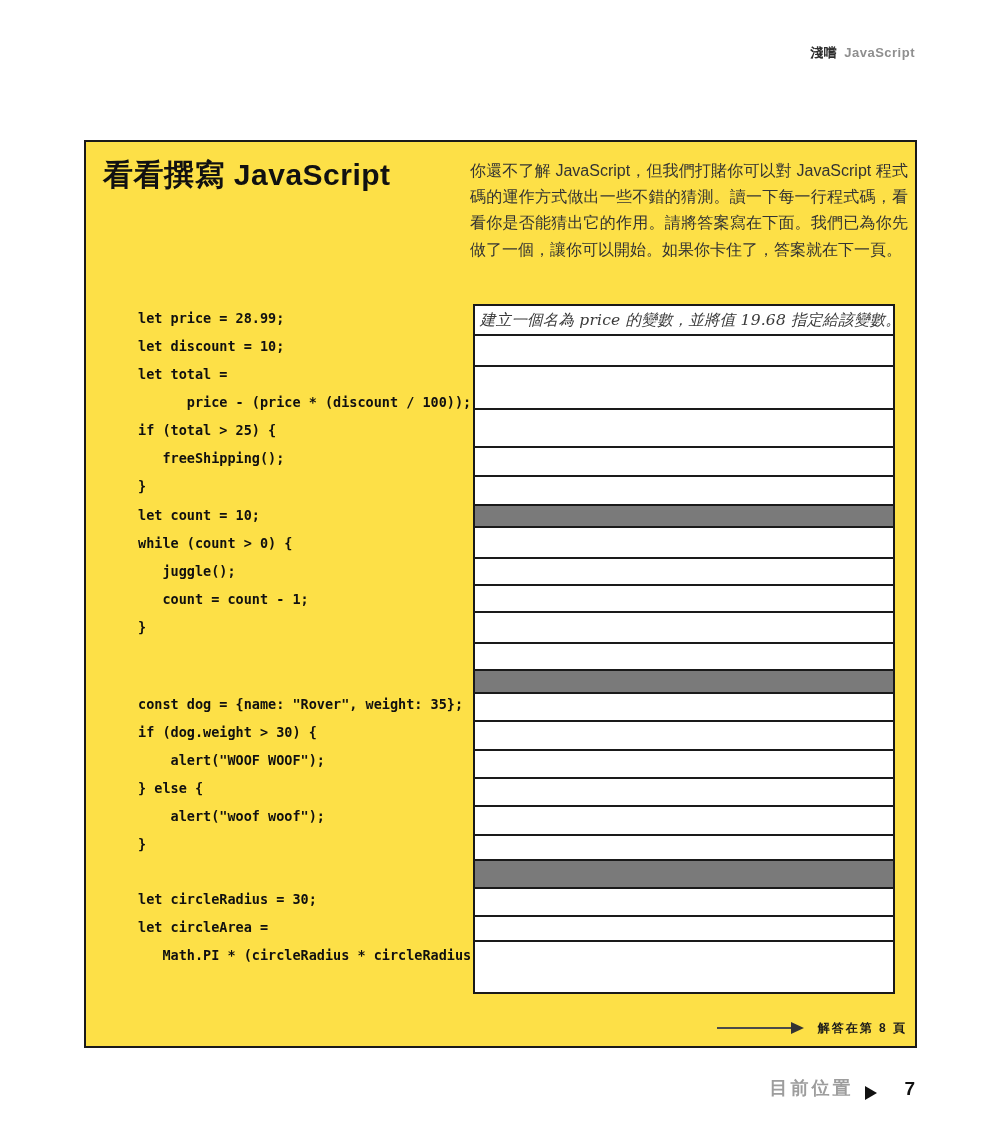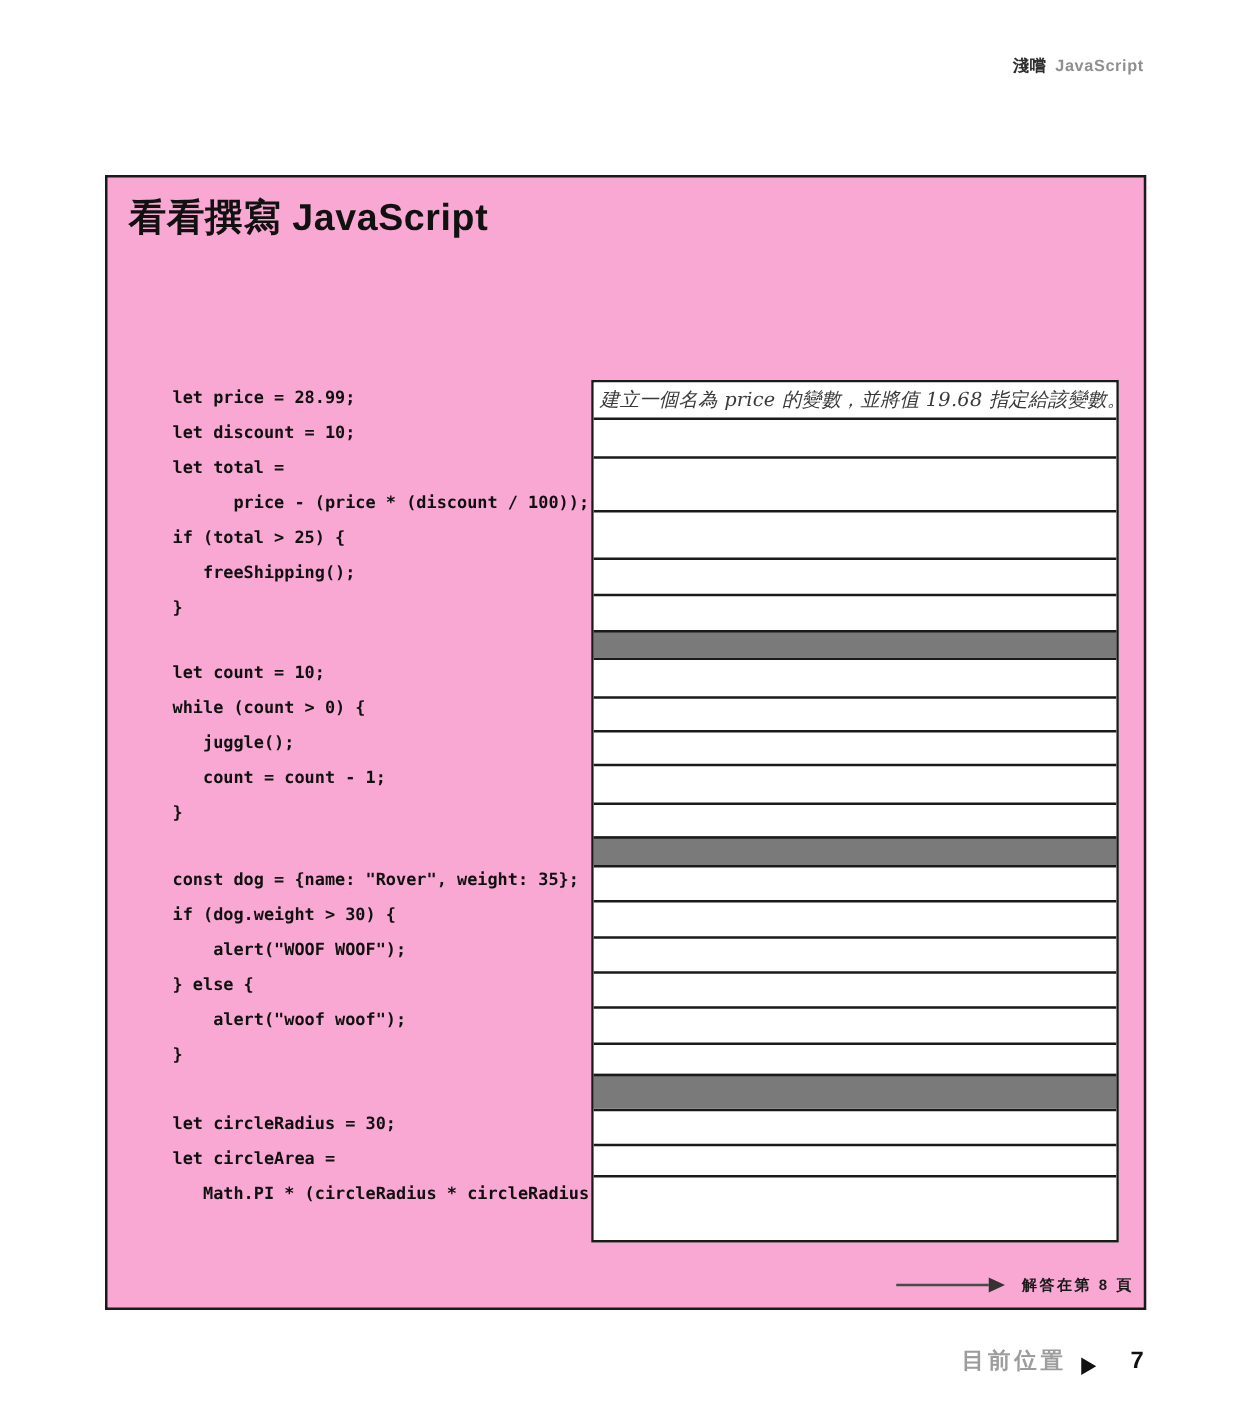--- a/index.html
+++ b/index.html
@@ -19,21 +19,21 @@
     font-size: 13px; font-weight: bold; letter-spacing: .5px;
   }
   .page-header .chapter-label { color: #2e2e2e; margin-right: 7px; }
   .page-header .chapter-topic { color: #8f8f8f; }
 
   
   .exercise-box {
     position: absolute; left: 84px; top: 140px;
     width: 833px; height: 908px;
     border: 2px solid #1a1a1a;
-    background: #f9a8d4;
+    background: #fde047;
   }
   .title {
     position: absolute; left: 17px; top: 10px;
     font-size: 30px; line-height: 46px; font-weight: 800;
     color: #111; letter-spacing: .5px;
   }
   .title span { display: block; }
   .intro {
     position: absolute; left: 384px; top: 16px; width: 438px;
     font-size: 16px; line-height: 26.2px; color: #333;
@@ -41,21 +41,21 @@
   }
 
   
   .code {
     position: absolute; left: 20px;
     font-family: "DejaVu Sans Mono", "Liberation Mono", monospace;
     font-weight: bold; font-size: 13.5px; line-height: 28px;
     color: #101010; white-space: pre; margin-left: 32px;
   }
   .code.b1 { top: 162px; }
-  .code.b2 { top: 382px; }
+  .code.b2 { top: 359px; }
   .code.b3 { top: 548px; }
   .code.b4 { top: 743px; }
 
   
   .answer-table {
     position: absolute; left: 387px; top: 162px; width: 422px;
     border: 2px solid #1a1a1a; background: #fff;
   }
   .ans-row { width: 100%; border-top: 2px solid #1a1a1a; background: #fff; }
   .ans-row:first-child { border-top: none; }
@@ -103,20 +103,21 @@
   <header class="page-header">
     <span class="chapter-label">淺嚐</span><span class="chapter-topic">JavaScript</span>
   </header>
 
   <section class="exercise-box">
 
     <h1 class="title">
       <span>看看撰寫 JavaScript</span>
     </h1>
 
+    <p class="intro">你還不了解 JavaScript，但我們打賭你可以對 JavaScript 程式碼的運作方式做出一些不錯的猜測。讀一下每一行程式碼，看看你是否能猜出它的作用。請將答案寫在下面。我們已為你先做了一個，讓你可以開始。如果你卡住了，答案就在下一頁。</p>
 
     <pre class="code b1">let price = 28.99;
 let discount = 10;
 let total =
       price - (price * (discount / 100));
 if (total &gt; 25) {
    freeShipping();
 }</pre>
     <pre class="code b2">let count = 10;
 while (count &gt; 0) {

